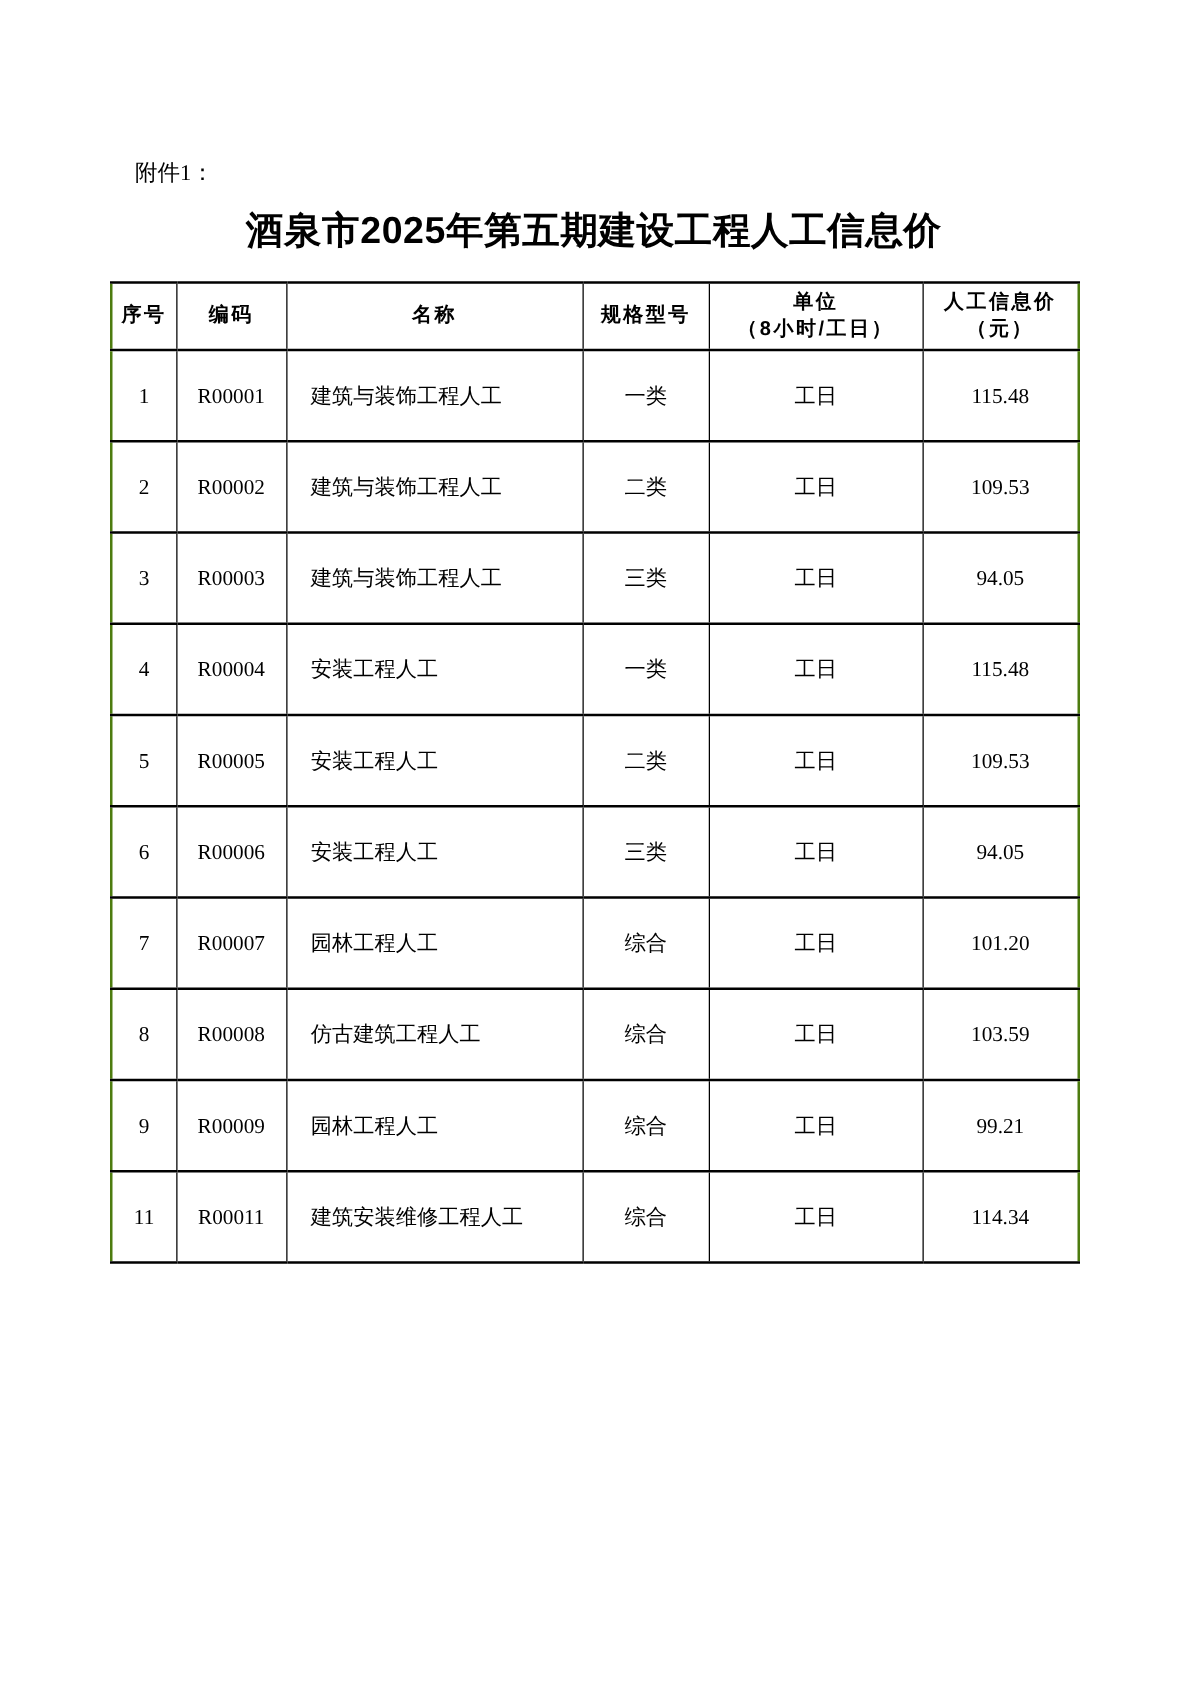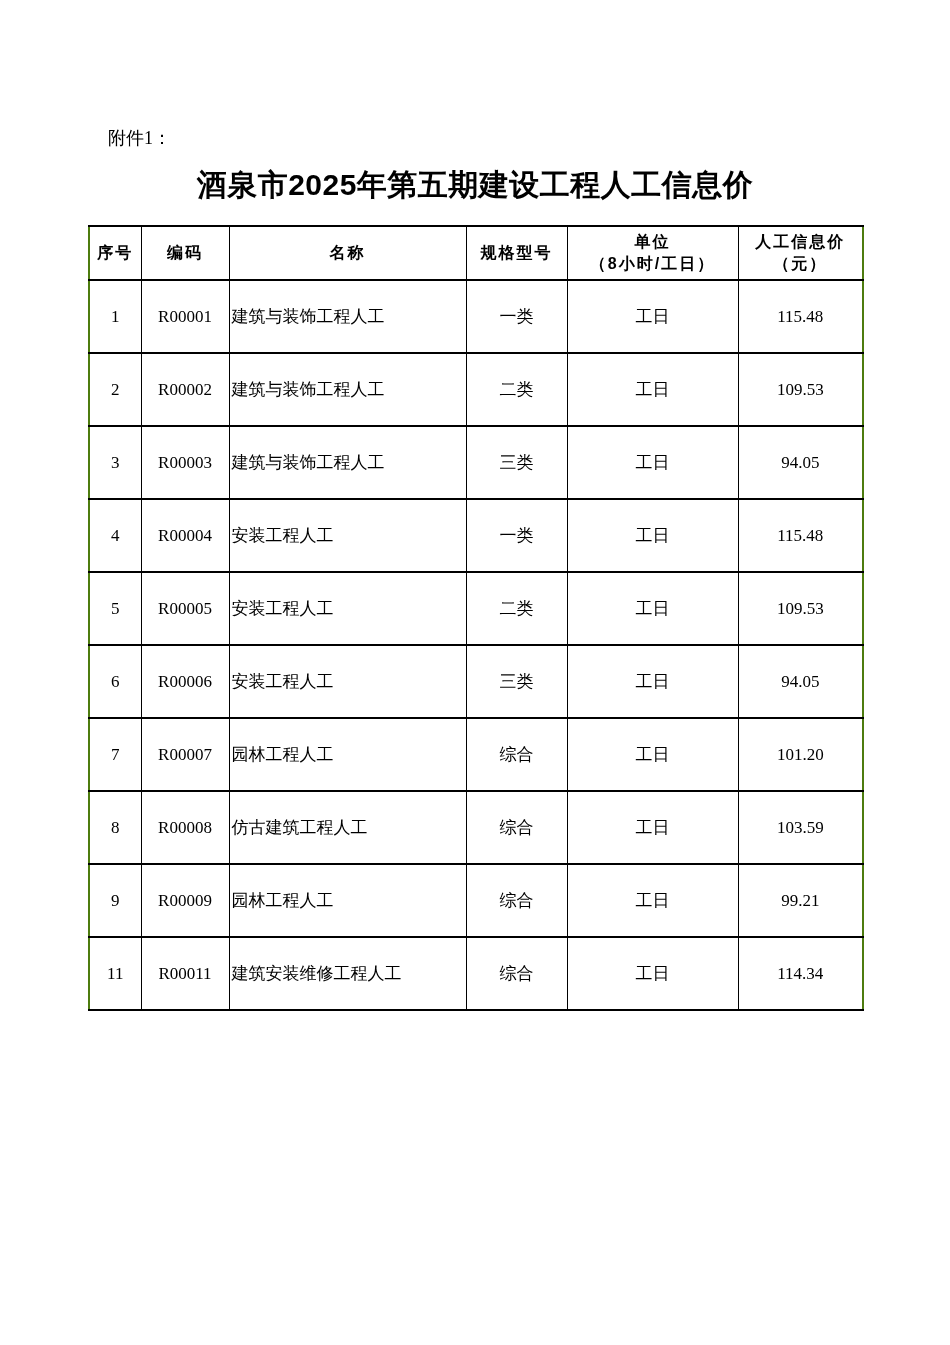--- a/index.html
+++ b/index.html
@@ -73,21 +73,21 @@
     letter-spacing: 2px;
   }
   .price-table td {
     height: 71px;
     font-size: 17px;
     text-align: center;
     font-family: "Liberation Serif", "DejaVu Serif", serif;
   }
   .price-table td.c-name {
     text-align: left;
-    padding-left: 2px;
+    padding-left: 19px;
   }
 </style>
 </head>
 <body>
 
 <div class="page">
 
   <div class="attachment">附件1：</div>
 
   <h1 class="title">酒泉市2025年第五期建设工程人工信息价</h1>

